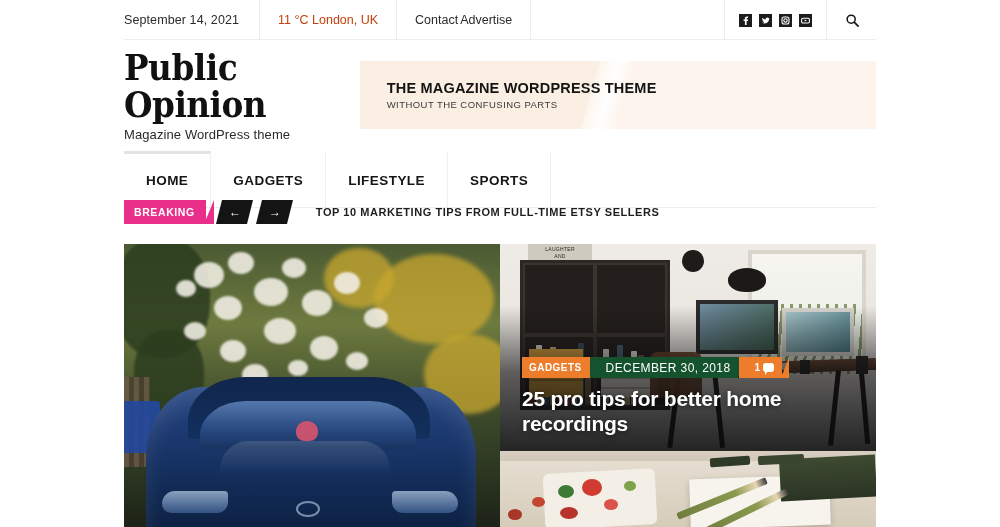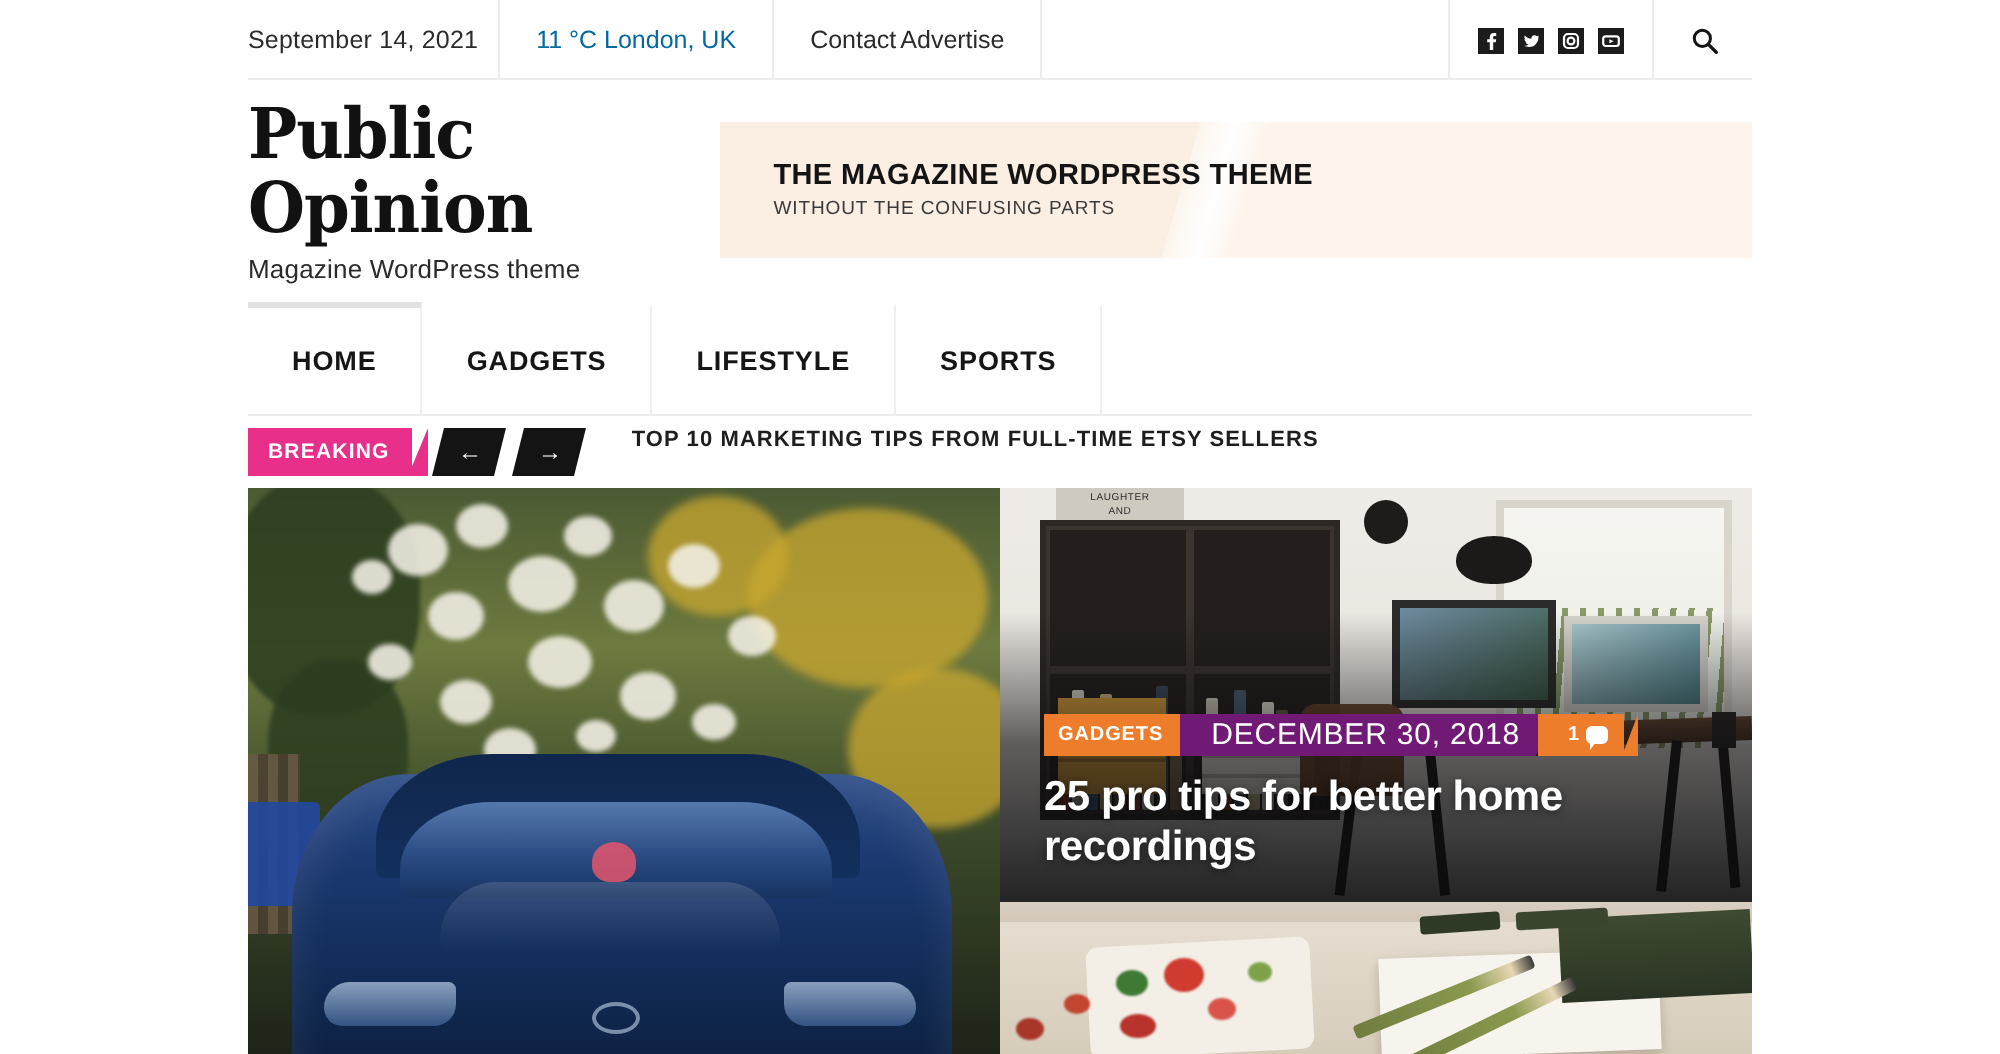--- a/index.html
+++ b/index.html
@@ -15,22 +15,22 @@
   .topbar {
     position: absolute; top: 0; left: 124px; width: 752px; height: 40px;
     display: flex; align-items: stretch;
     border-bottom: 1px solid #ececec;
   }
   .tb-cell {
     display: flex; align-items: center;
     border-right: 1px solid #ececec;
     height: 40px;
   }
-  .tb-date { padding: 0 10px 0 0; font-size: 12.5px; color: #2b2b2b; letter-spacing: .1px; }
-  .tb-weather { padding: 0 18px; font-size: 12.5px; color: #0369a1; text-align: right; }
+  .tb-date { padding: 0 20px 0 0; font-size: 12.5px; color: #2b2b2b; letter-spacing: .1px; }
+  .tb-weather { padding: 0 18px; font-size: 12.5px; color: #c2410c; text-align: right; }
   .tb-links { padding: 0 18px; font-size: 12.5px; color: #2b2b2b; gap: 2px; }
   .tb-links a { color: #2b2b2b; text-decoration: none; }
   .tb-spacer { flex: 1; border-right: 1px solid #ececec; }
   .tb-social { padding: 0 14px; gap: 7px; }
   .tb-search { padding: 0 16px 0 18px; border-right: none; }
 
   .soc {
     width: 13px; height: 13px; display: inline-block;
     background: #1c1c1c; border-radius: 1px;
     position: relative;
@@ -108,22 +108,22 @@
     border-right: 1px solid #efefef;
     border-top: 3px solid transparent;
     font-size: 13.5px; font-weight: 700; letter-spacing: .45px;
     color: #161616; cursor: pointer; white-space: nowrap;
   }
   .nav-item.active { border-top-color: #e3e3e3; }
   .nav-fill { flex: 1; border-top: 3px solid transparent; }
 
   
   .breaking {
-    position: absolute; top: 214px; left: 124px; width: 752px; height: 24px;
-    display: flex; align-items: flex-start;
+    position: absolute; top: 200px; left: 124px; width: 752px; height: 24px;
+    display: flex; align-items: center;
   }
   .brk-label {
     position: relative; background: #e8308a; color: #fff;
     font-size: 10.5px; font-weight: 700; letter-spacing: .6px;
     height: 24px; display: flex; align-items: center;
     padding: 0 11px 0 10px;
   }
   .brk-label::after {
     content: ""; position: absolute; right: -8px; top: 0;
     width: 0; height: 0;
@@ -284,22 +284,22 @@
     position: relative; background: #ed7d2b; color: #fff;
     font-size: 10px; font-weight: 700; letter-spacing: .45px;
     display: flex; align-items: center; padding: 0 8px 0 7px;
   }
   .badge-cat::after {
     content:""; position:absolute; right:-7px; top:0; width:0; height:0;
     border-style: solid; border-width: 0 0 21px 8px;
     border-color: transparent transparent #ed7d2b transparent;
   }
   .badge-date {
-    position: relative; background: #701a75; color: #fff;
-    font-size: 15px; letter-spacing: .4px;
+    position: relative; background: #14532d; color: #fff;
+    font-size: 12px; letter-spacing: .4px;
     display: flex; align-items: center; padding: 0 9px 0 16px;
     margin-left: 0;
   }
   .badge-date::after {
     content:""; position:absolute; right:-7px; top:0; width:0; height:0;
     border-style: solid; border-width: 0 0 21px 8px;
     border-color: transparent transparent #141414 transparent;
   }
   .badge-cm {
     position: relative; background: #ed7d2b; color: #fff;

